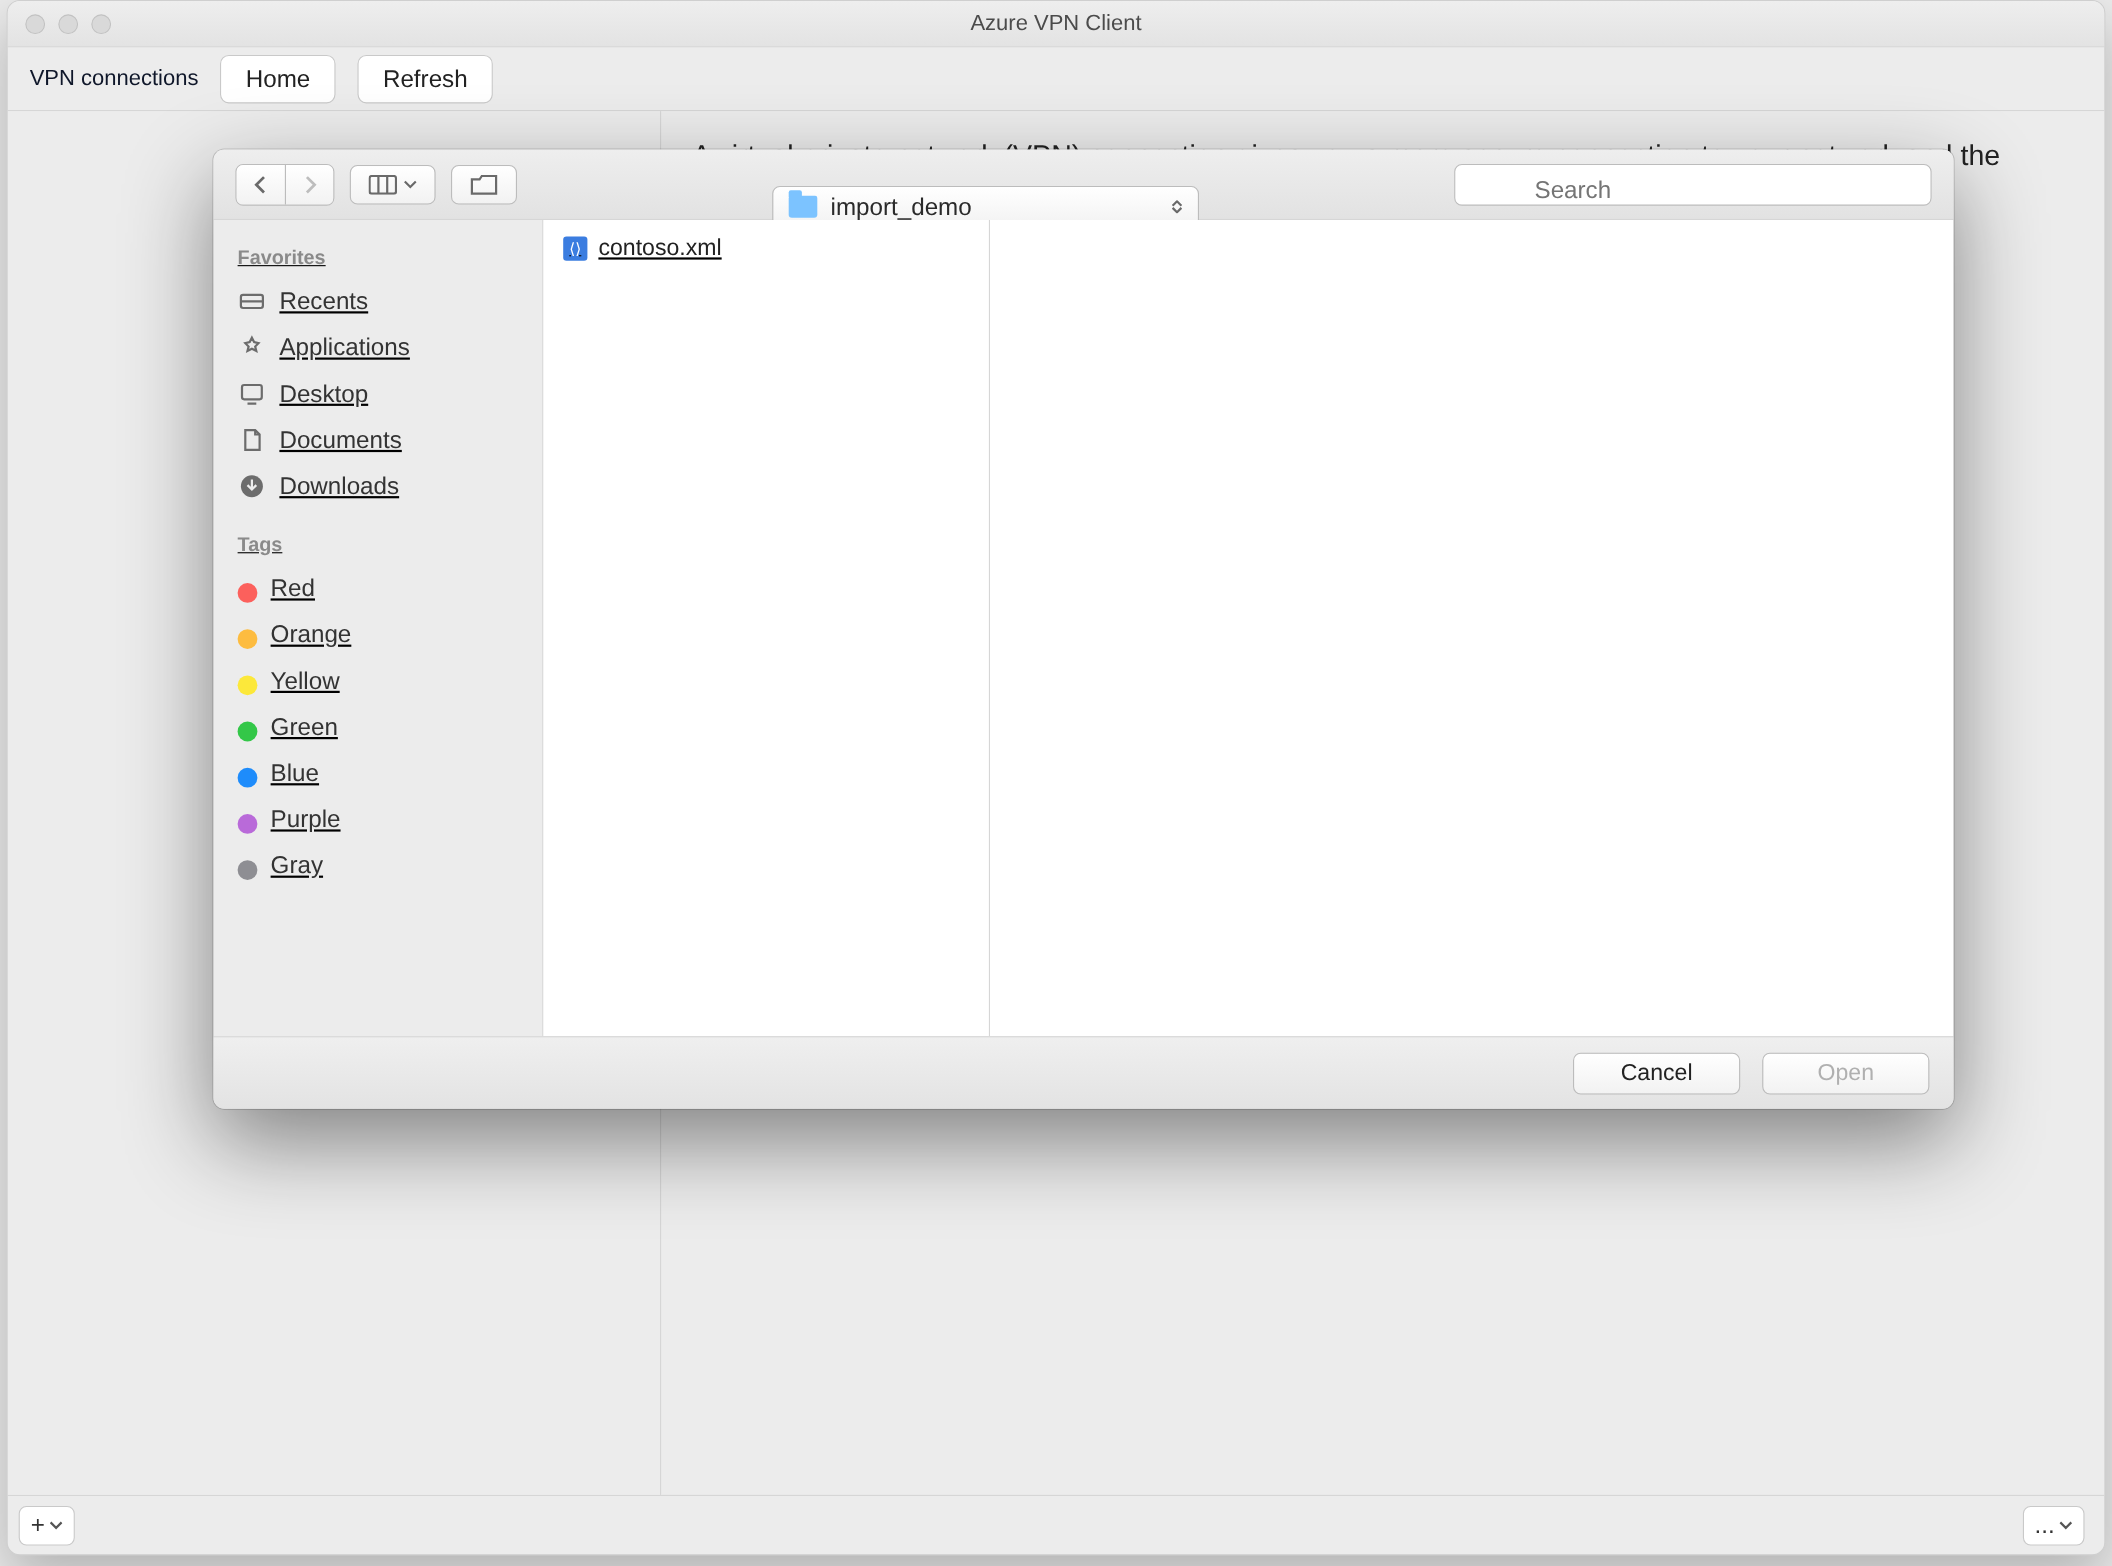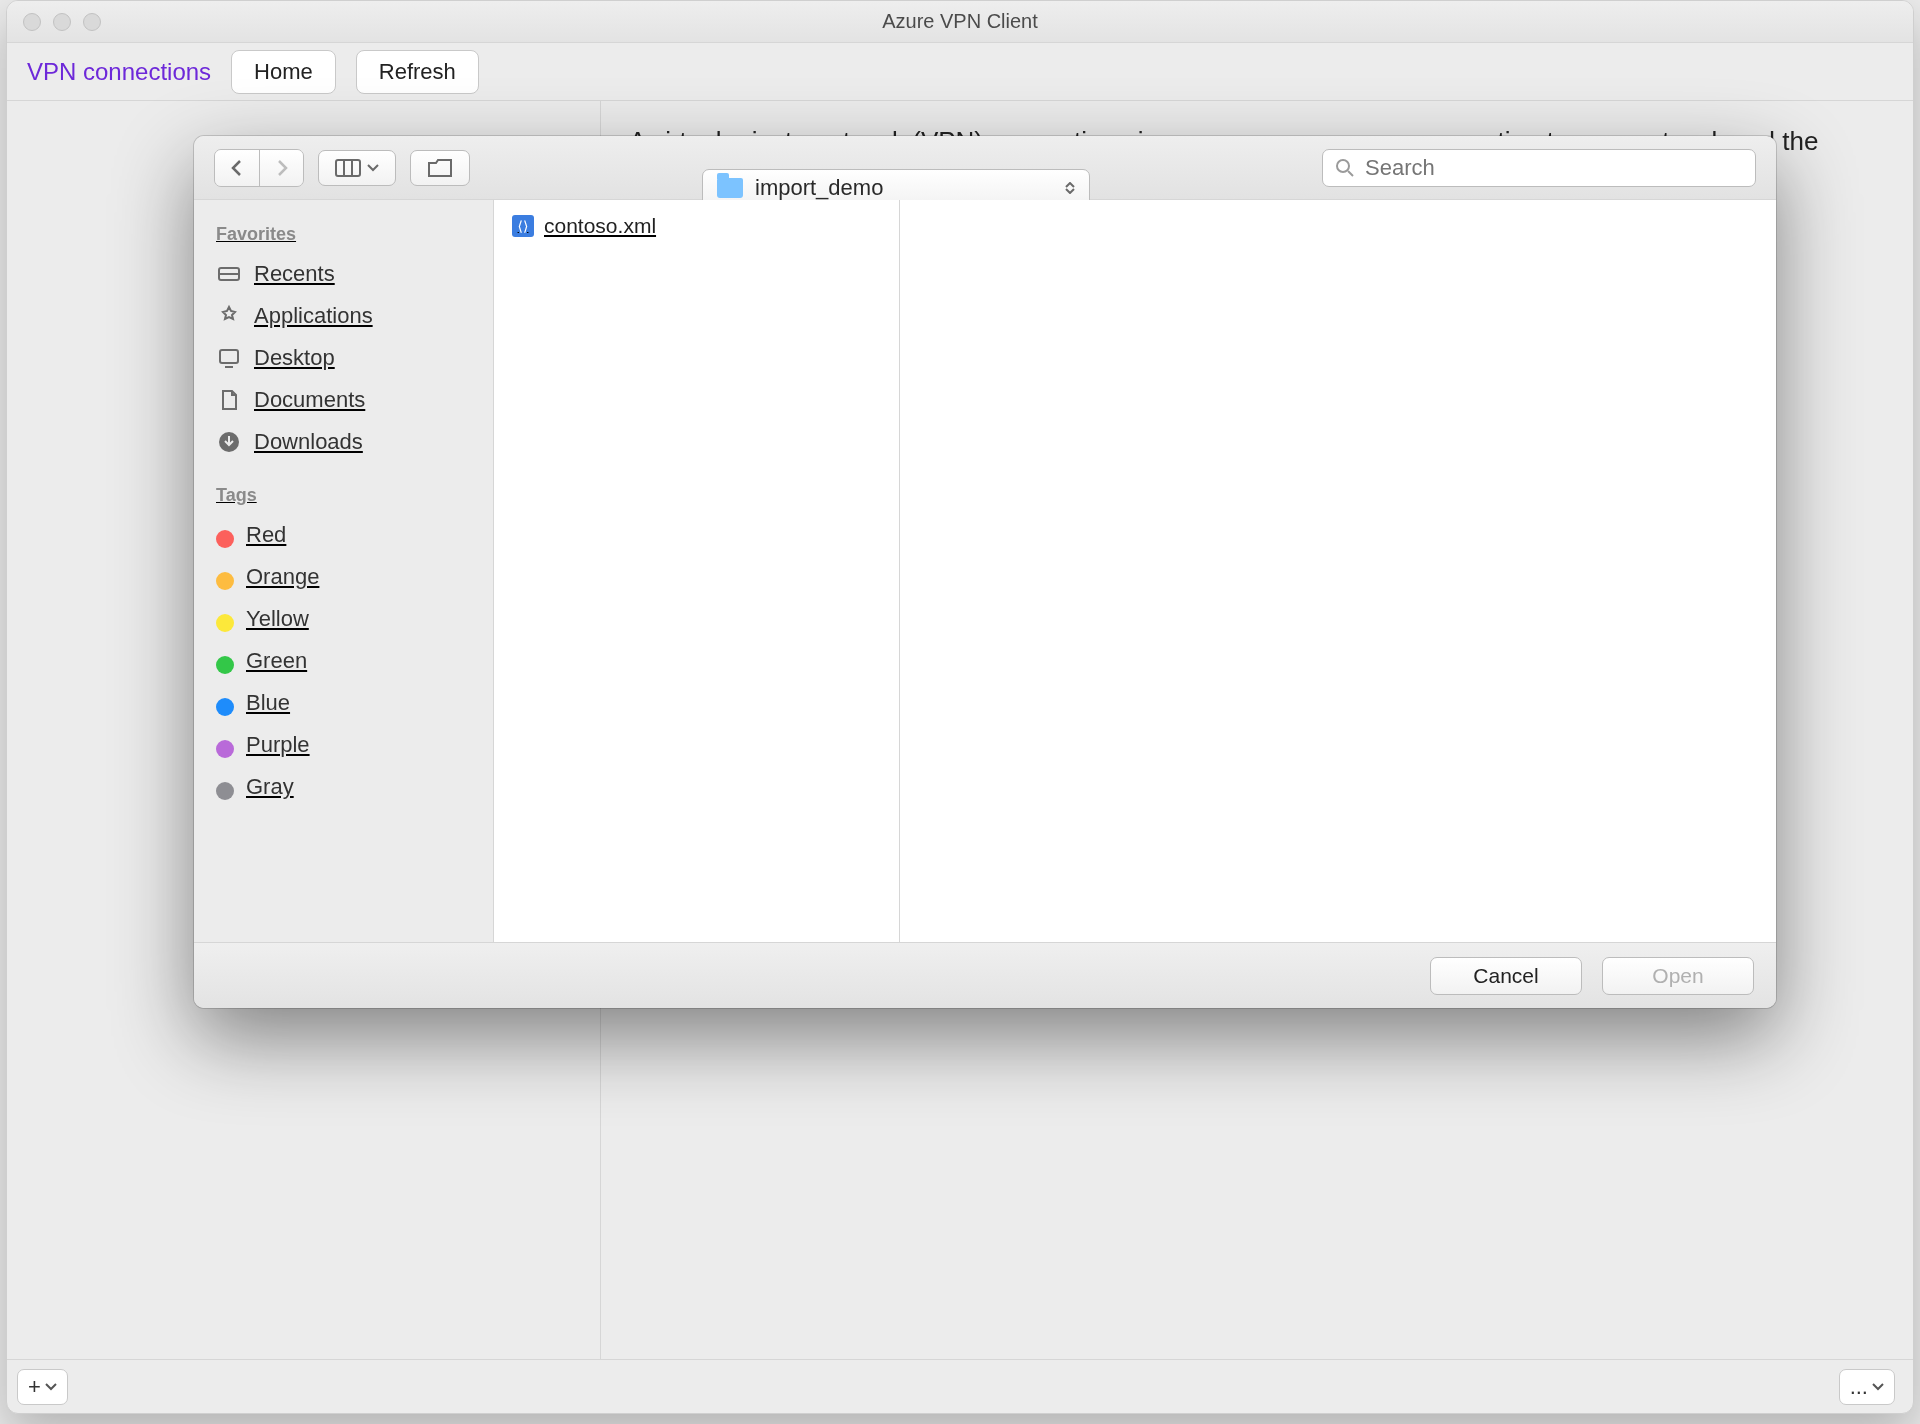--- a/index.html
+++ b/index.html
@@ -54,22 +54,22 @@
 }
 .toolbar {
   height: 58px;
   display: flex;
   align-items: center;
   padding: 0 20px;
   border-bottom: 1px solid #d6d6d6;
   gap: 20px;
 }
 .toolbar-label {
-  font-size: 24px;
-  color: #6d28d9;
+  font-size: 20px;
+  color: #0f172a;
 }
 .pillbtn {
   background: #fff;
   border: 1px solid #c9c9c9;
   border-radius: 8px;
   padding: 8px 22px;
   font-size: 22px;
   color: #222;
 }
 .body {
@@ -205,20 +205,21 @@
   height: 38px;
   border-radius: 7px;
   border: 1px solid #bcbcbc;
   background: #fff;
   display: flex;
   align-items: center;
   padding: 0 12px;
   gap: 10px;
   color: #888;
   font-size: 22px;
+  flex-direction: column;
 }
 .spacer { flex: 1; }
 
 .sheet-body {
   display: flex;
   flex: 1;
   overflow: hidden;
   text-decoration: underline;
 }
 .sidebar {

